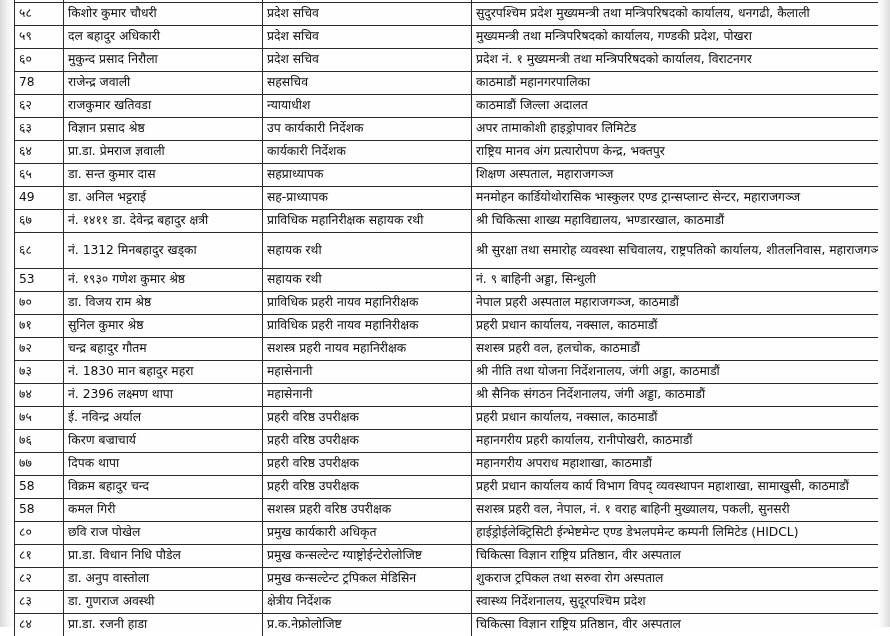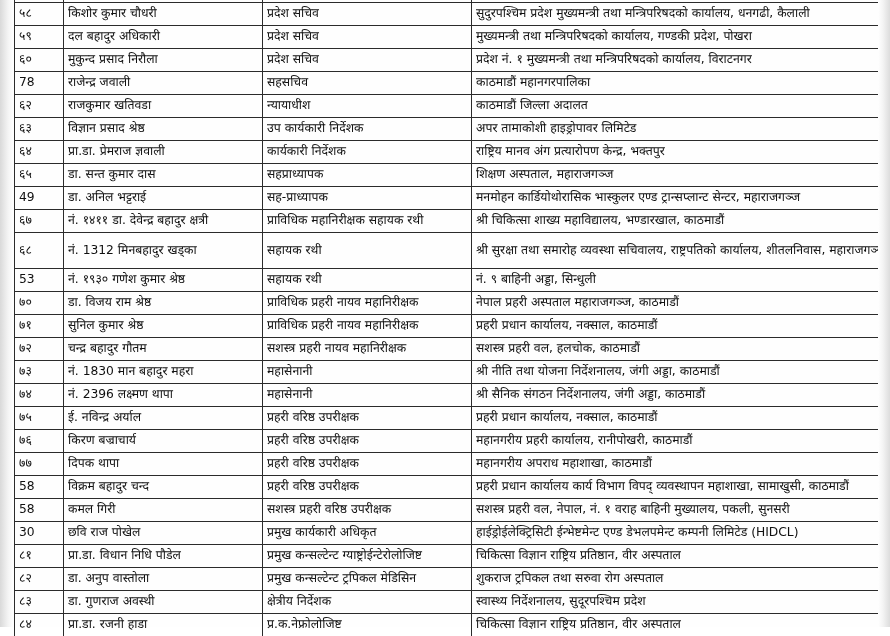--- a/index.html
+++ b/index.html
@@ -218,21 +218,21 @@
         <td class="col-post">प्रहरी वरिष्ठ उपरीक्षक</td>
         <td class="col-office">प्रहरी प्रधान कार्यालय कार्य विभाग विपद् व्यवस्थापन महाशाखा, सामाखुसी, काठमाडौं</td>
       </tr>
       <tr>
         <td class="col-sn">58</td>
         <td class="col-name">कमल गिरी</td>
         <td class="col-post">सशस्त्र प्रहरी वरिष्ठ उपरीक्षक</td>
         <td class="col-office">सशस्त्र प्रहरी वल, नेपाल, नं. १ वराह बाहिनी मुख्यालय, पकली, सुनसरी</td>
       </tr>
       <tr>
-        <td class="col-sn">30</td>
+        <td class="col-sn">८०</td>
         <td class="col-name">छवि राज पोखेल</td>
         <td class="col-post">प्रमुख कार्यकारी अधिकृत</td>
         <td class="col-office">हाईड्रोईलेक्ट्रिसिटी ईन्भेष्टमेन्ट एण्ड डेभलपमेन्ट कम्पनी लिमिटेड (HIDCL)</td>
       </tr>
       <tr>
         <td class="col-sn">८१</td>
         <td class="col-name">प्रा.डा. विधान निधि पौडेल</td>
         <td class="col-post">प्रमुख कन्सल्टेन्ट ग्याष्ट्रोईन्टेरोलोजिष्ट</td>
         <td class="col-office">चिकित्सा विज्ञान राष्ट्रिय प्रतिष्ठान, वीर अस्पताल</td>
       </tr>

